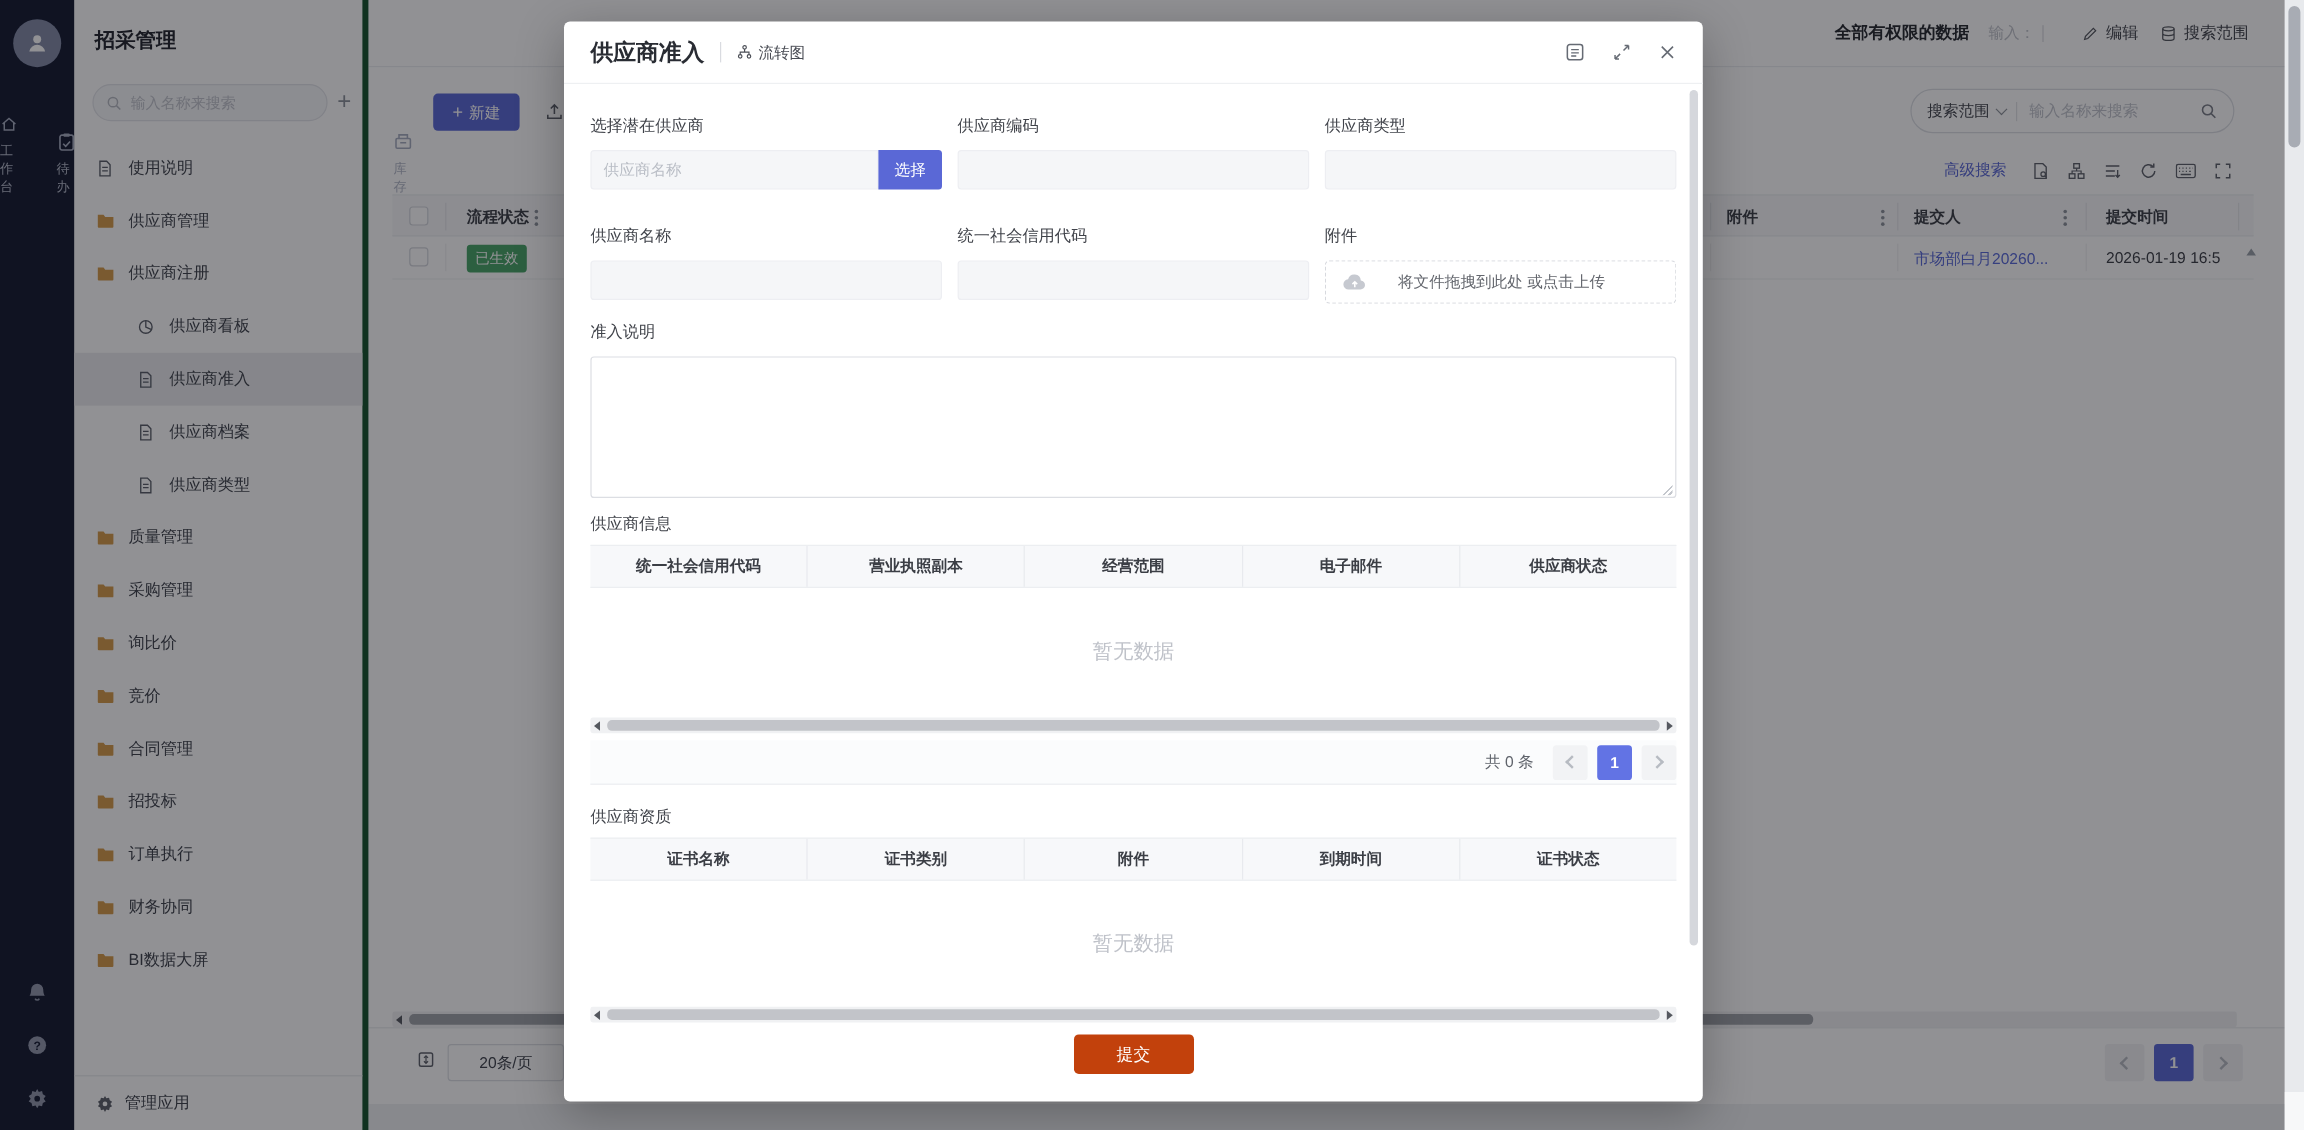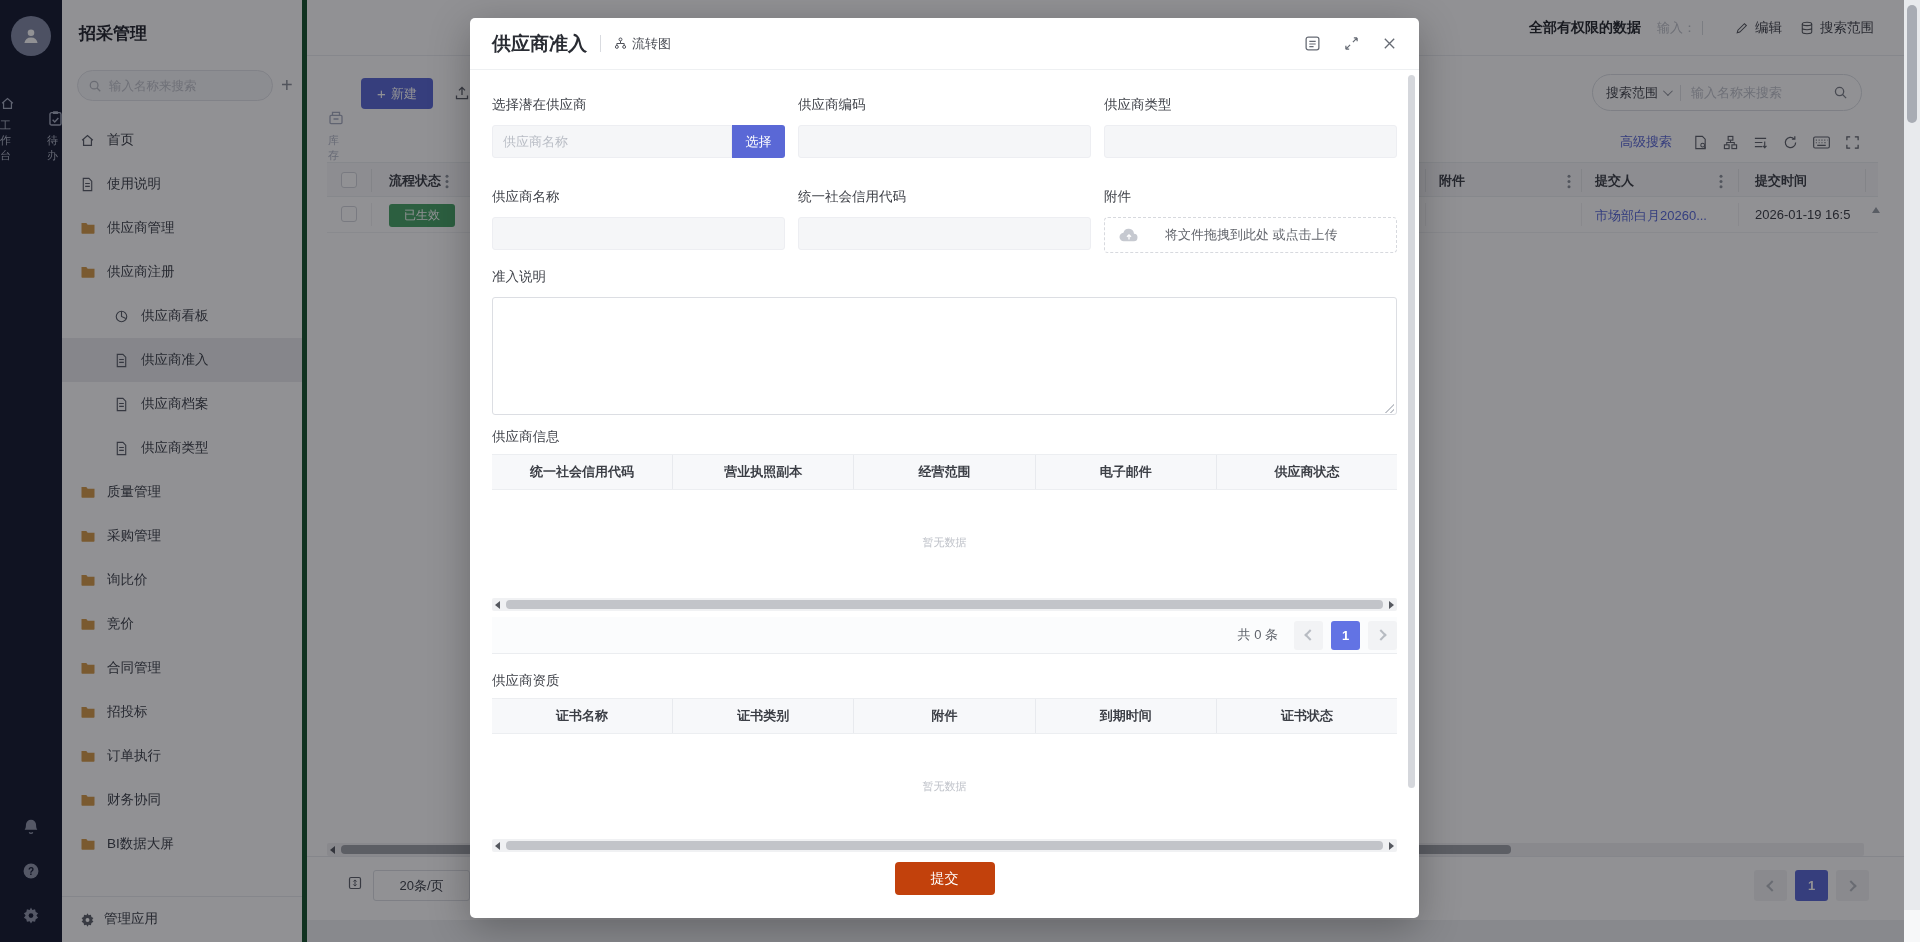--- a/index.html
+++ b/index.html
@@ -75,21 +75,21 @@
   .bg-thead { position:absolute; top:106px; left:20px; right:26px; height:35px; background:#f7f8fa;
               border-top:1px solid #eceef1; border-bottom:1px solid #eceef1; }
   .bg-row { position:absolute; top:141px; left:20px; right:26px; height:36px; border-bottom:1px solid #f1f2f4; }
   .th-label { position:absolute; top:9px; font-size:13px; font-weight:bold; color:#3b3e45; }
   .cell-txt { position:absolute; top:10px; font-size:13px; color:#3b3e45; white-space:nowrap; overflow:hidden; }
   .vline { position:absolute; top:6px; width:1px; height:23px; background:#e5e7ea; }
   .vline.row { background:#f0f1f3; }
   .bg-check { position:absolute; left:14px; top:9px; width:16px; height:16px; border:1px solid #d3d6dc;
               border-radius:3px; background:#fff; cursor:pointer; }
   .kebab { position:absolute; top:11px; color:#8d929b; cursor:pointer; }
-  .badge-green { position:absolute; left:62px; top:7px; width:66px; height:23px; background:#47a566; color:#fff;
+  .badge-green { position:absolute; left:62px; top:7px; width:50px; height:23px; background:#47a566; color:#fff;
                  font-size:12px; border-radius:3px; display:flex; align-items:center; justify-content:center; }
   .link-blue { color:#5a6bd9; cursor:pointer; }
   .tri-up { position:absolute; width:0; height:0; border-left:4px solid transparent; border-right:4px solid transparent;
             border-bottom:6px solid #9aa0a8; }
   
   .bg-hscroll { position:absolute; top:787px; left:20px; right:40px; height:13px; background:#f0f1f3; border-radius:2px; }
   .bg-hscroll .hthumb { position:absolute; left:14px; top:2px; width:1170px; height:9px; background:#9fa2a8; border-radius:4px; cursor:pointer; }
   .tri-left { position:absolute; left:3px; top:3px; width:0; height:0; border-top:4px solid transparent;
               border-bottom:4px solid transparent; border-right:5px solid #55585f; }
   .tri-right { position:absolute; right:3px; top:3px; width:0; height:0; border-top:4px solid transparent;
@@ -141,21 +141,21 @@
                font-family:inherit; font-size:13px; padding:8px 10px; color:#333; display:block; }
   .note-resize { position:absolute; right:3px; margin-top:-12px; width:10px; height:10px;
                  background:repeating-linear-gradient(-45deg, transparent 0 2px, #c4c7cd 2px 3.2px);
                  clip-path:polygon(100% 0, 100% 100%, 0 100%); cursor:nwse-resize; }
   .sec-title { position:absolute; left:22px; font-size:13.5px; color:#40434a; }
   .mtable { position:absolute; left:22px; right:22px; }
   .mt-head { display:flex; height:36px; background:#f7f8fa; border-top:1px solid #eceef1; border-bottom:1px solid #eceef1; }
   .mt-th { flex:1; display:flex; align-items:center; justify-content:center; font-size:13px; font-weight:bold;
            color:#3b3e45; border-right:1px solid #e8eaee; }
   .mt-th:last-child { border-right:none; }
-  .mt-body { display:flex; align-items:center; justify-content:center; color:#bfc2c9; font-size:11px; }
+  .mt-body { display:flex; align-items:center; justify-content:center; color:#bfc2c9; font-size:17px; }
   .m-hscroll { position:absolute; left:22px; right:22px; height:13px; background:#f0f1f3; border-radius:2px; }
   .m-hscroll .hthumb { position:absolute; left:14px; right:14px; top:2px; height:9px; background:#c2c4c9; border-radius:4px; cursor:pointer; }
   .m-pagerow { position:absolute; left:22px; right:22px; top:547px; height:37px; background:#fbfcfd;
                border-bottom:1px solid #ebedf0; display:flex; align-items:center; justify-content:flex-end; gap:8px; }
   .m-total { font-size:13px; color:#5f636b; margin-right:8px;margin-left:36px; }
   .m-pgbox { width:29px; height:29px; border-radius:3px; background:#f2f3f5; display:flex; align-items:center;
              justify-content:center; cursor:pointer; }
   .m-pgbox.activepg { background:#6273e4; color:#fff; font-size:13px; font-weight:bold; }
   .btn-submit { position:absolute; left:50%; transform:translateX(-50%); top:792px; width:100px; height:33px;
                 background:#c2410c; color:#fff; border:none; border-radius:4px; font-size:14px; cursor:pointer; font-family:inherit; }
@@ -260,28 +260,20 @@
       <span class="magicon">
           <svg viewBox="0 0 16 16" width="14" height="14">
             <circle cx="7" cy="7" r="4.4" fill="none" stroke="currentColor" stroke-width="1.4"></circle>
             <path d="M10.3 10.3L14 14" stroke="currentColor" stroke-width="1.4"></path>
           </svg>
         </span>
       <input placeholder="输入名称来搜索" style="">
     </div>
     <span class="sb-plus">+</span>
     <div id="sb-menu">
-        <div class="sb-item">
-          <span class="sb-ico">
-            <svg viewBox="0 0 16 16" width="15" height="15">
-              <path d="M2.3 7.8L8 2.8l5.7 5M3.8 7v6.2h8.4V7" fill="none" stroke="currentColor" stroke-width="1.3"></path>
-            </svg>
-          </span>
-          <span class="sb-label">首页</span>
-        </div>
         <div class="sb-item">
           <span class="sb-ico">
             <svg viewBox="0 0 16 16" width="15" height="15">
               <path d="M3.5 1.5h6l3 3v10h-9z" fill="none" stroke="currentColor" stroke-width="1.2"></path>
               <path d="M5.5 7h5M5.5 10h5" stroke="currentColor" stroke-width="1.1"></path>
             </svg>
           </span>
           <span class="sb-label">使用说明</span>
         </div>
         <div class="sb-item">

